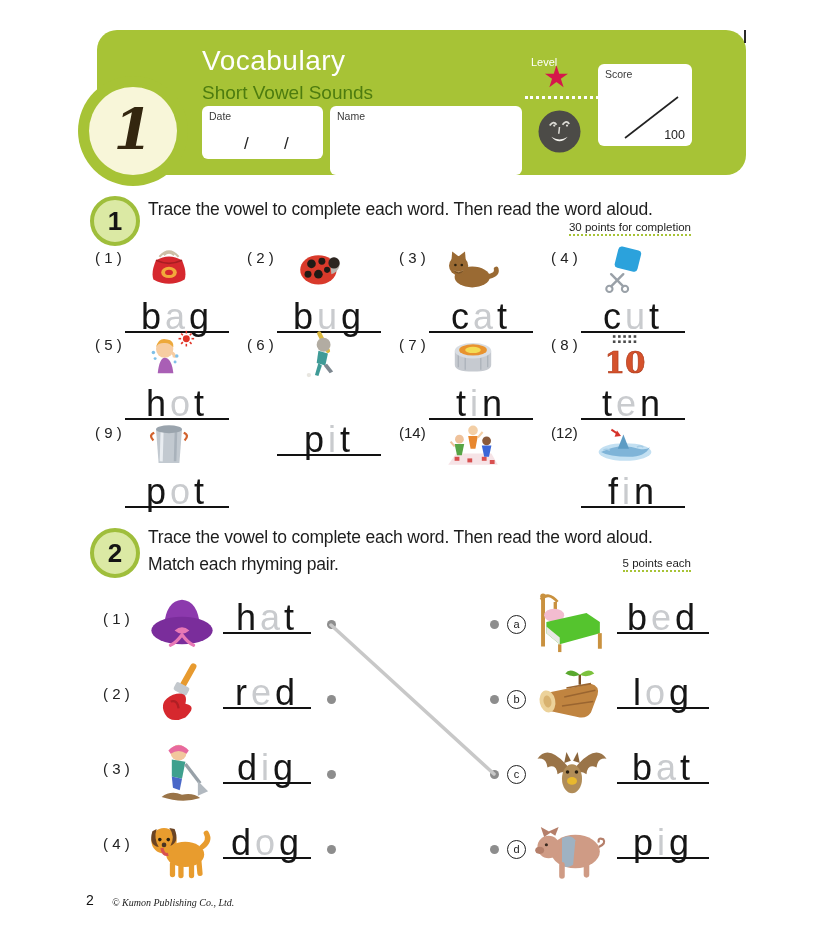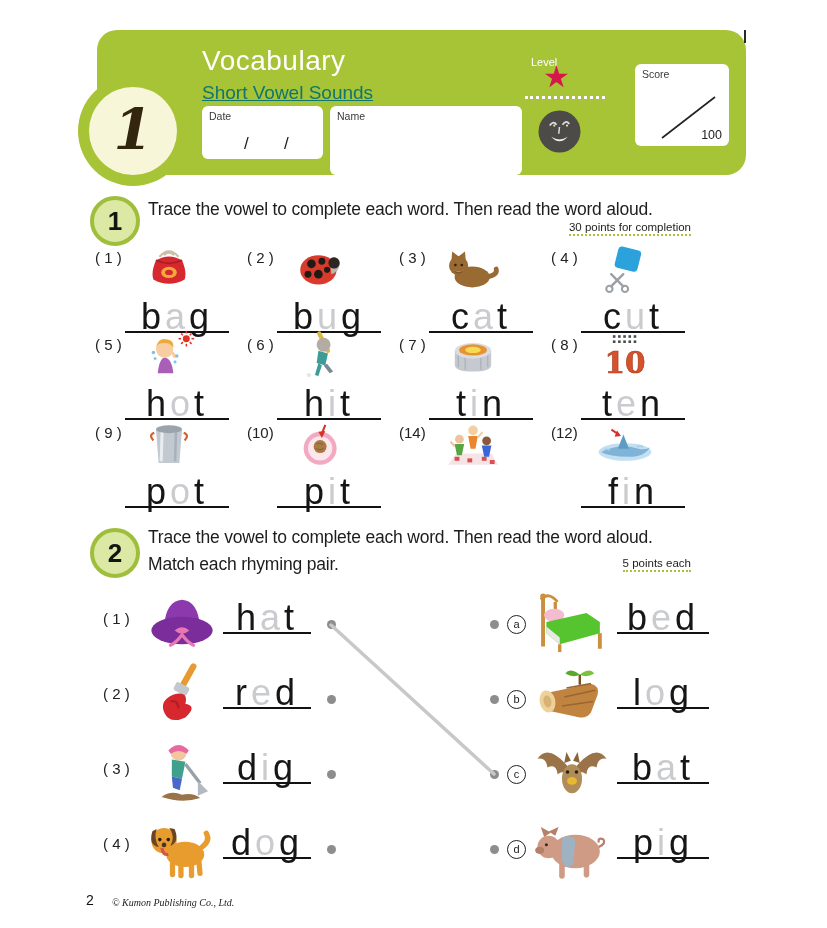--- a/index.html
+++ b/index.html
@@ -10,32 +10,32 @@
   .banner{position:absolute;left:97px;top:30px;width:649px;height:145px;
           background:#a7c336;border-radius:20px;}
   .scan-tick{position:absolute;left:744px;top:30px;width:2px;height:13px;background:#2a2a2a;}
   .badge{position:absolute;left:78px;top:76px;width:110px;height:110px;border-radius:50%;
          background:#a7c336;}
   .badge-inner{position:absolute;left:11px;top:11px;width:88px;height:88px;border-radius:50%;
          background:#f8f6d9;display:flex;align-items:center;justify-content:center;}
   .badge-num{font-family:"DejaVu Serif",serif;font-style:italic;font-weight:bold;
          font-size:56px;color:#33260f;transform:translateY(-2px);}
   .hdr-title{position:absolute;left:202px;top:45px;color:#fff;font-size:28px;font-weight:normal;letter-spacing:0.5px;}
-  .hdr-sub{position:absolute;left:202px;top:82px;color:#0f766e;font-size:19px;text-decoration:underline;}
+  .hdr-sub{position:absolute;left:202px;top:82px;color:#4d7c0f;font-size:19px;}
   .field-box{position:absolute;background:#fff;border-radius:6px;}
   .field-label{position:absolute;left:7px;top:4px;font-size:10.5px;color:#3a3a3a;}
   .date-box{left:202px;top:106px;width:121px;height:53px;}
   .name-box{left:330px;top:106px;width:192px;height:69px;}
   .slash{position:absolute;bottom:5px;font-size:17px;color:#222;}
   .slash1{left:42px;} .slash2{left:82px;}
   .level-label{position:absolute;left:531px;top:56px;color:#fff;font-size:11px;}
   .level-star{position:absolute;left:543px;top:62px;font-size:30px;line-height:30px;color:#d5174a;}
   .level-dots{position:absolute;left:525px;top:96px;width:80px;height:0;border-bottom:3px dotted #fff;}
   .mascot{position:absolute;left:537px;top:109px;width:45px;height:45px;}
-  .score-box{left:598px;top:64px;width:94px;height:82px;margin-left:37px;}
+  .score-box{left:598px;top:64px;width:94px;height:82px;}
   .score-slash{position:absolute;left:0;top:0;width:100%;height:100%;}
   .score-total{position:absolute;right:7px;bottom:4px;font-size:12.5px;color:#222;}
 
   
   .secnum{position:absolute;width:42px;height:42px;border-radius:50%;background:#dbe9a4;
           border:4px solid #9fbe3b;color:#141414;font-weight:bold;font-size:26px;
           text-align:center;line-height:42px;}
   .sec1-num{left:90px;top:196px;} .sec2-num{left:90px;top:528px;}
   .instr{position:absolute;left:148px;font-size:17.5px;color:#1d1d1d;letter-spacing:-0.2px;}
   .i1{top:199px;} .i2a{top:527px;} .i2b{top:554px;}
@@ -236,21 +236,20 @@
           <span class="inum">( 6 )</span>
           <span class="pic"><svg viewBox="0 0 60 60">
               <line x1="28" y1="4" x2="38" y2="24" stroke="#dcb93f" stroke-width="5" stroke-linecap="round"></line>
               <circle cx="33" cy="17" r="8" fill="#b2aca2"></circle>
               <path d="M27 24 L38 27 L35 41 L25 38 Z" fill="#3f9b97"></path>
               <path d="M27 38 L23 52 L27 53 L31 41 Z" fill="#3f9b97"></path>
               <path d="M33 41 L40 50 L44 48 L37 39 Z" fill="#7e8890"></path>
               <circle cx="16" cy="52" r="2.5" fill="#e8e6e0"></circle>
             </svg></span>
         </div>
-      <div class="wordbox"><span>h</span><span class="trace">i</span><span>t</span><span class="rule"></span></div>
     </div>
     <div class="s1cell">
       <div class="picrow">
           <span class="inum">( 7 )</span>
           <span class="pic"><svg viewBox="0 0 60 60">
               <path d="M9 24 L9 40 Q9 48 30 48 Q51 48 51 40 L51 24 Z" fill="#c6cad0"></path>
               <g stroke="#aab0b8" stroke-width="1.4">
                 <path d="M13 28 L13 43"></path>
                 <path d="M21 30 L21 46"></path>
                 <path d="M39 30 L39 46"></path>
@@ -295,31 +294,20 @@
               <path d="M22 16 L21 50" stroke="#e9edf1" stroke-width="3.5"></path>
               <path d="M38 16 L37 50" stroke="#a9b2bb" stroke-width="3"></path>
               <ellipse cx="30" cy="13" rx="15" ry="4.5" fill="#9aa4ad"></ellipse>
               <path d="M13 17 q-7 3 -1 9" stroke="#d2622e" stroke-width="2.6" fill="none"></path>
               <path d="M47 17 q7 3 1 9" stroke="#d2622e" stroke-width="2.6" fill="none"></path>
             </svg></span>
         </div>
       <div class="wordbox"><span>p</span><span class="trace">o</span><span>t</span><span class="rule"></span></div>
     </div>
     <div class="s1cell">
-      <div class="picrow">
-          <span class="inum">(10)</span>
-          <span class="pic"><svg viewBox="0 0 60 60">
-              <circle cx="29" cy="35" r="19" fill="#f2a9c1"></circle>
-              <circle cx="29" cy="35" r="14" fill="#fbe7ec"></circle>
-              <circle cx="29" cy="33" r="7.5" fill="#a87a45"></circle>
-              <path d="M25 30 q4 -2 7 1 M24 35 q5 3 9 0" stroke="#8a5f30" stroke-width="1.2" fill="none"></path>
-              <line x1="35" y1="8" x2="31" y2="18" stroke="#d6322a" stroke-width="2.4"></line>
-              <path d="M27 16 L31 23 L35 15 Z" fill="#d6322a"></path>
-            </svg></span>
-        </div>
       <div class="wordbox"><span>p</span><span class="trace">i</span><span>t</span><span class="rule"></span></div>
     </div>
     <div class="s1cell">
       <div class="picrow">
           <span class="inum">(14)</span>
           <span class="pic"><svg viewBox="0 0 70 60">
               <path d="M14 42 L58 42 L66 56 L4 56 Z" fill="#f6e3e6"></path>
               <g fill="#d85050">
                 <rect x="12" y="46" width="6" height="5"></rect>
                 <rect x="28" y="48" width="6" height="5"></rect>

